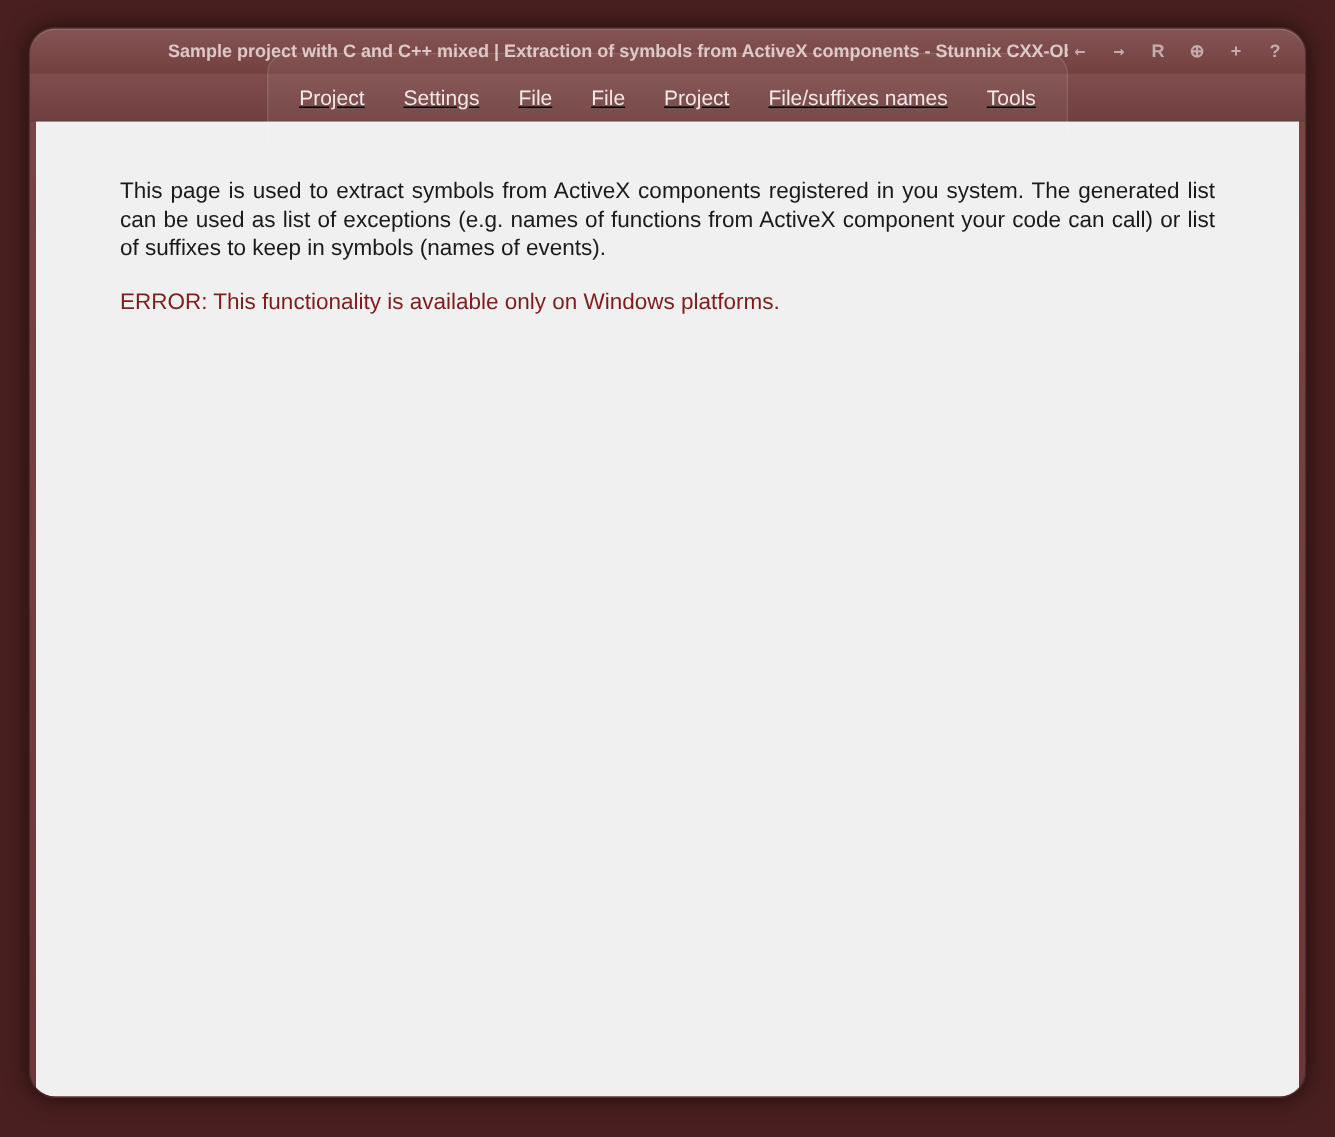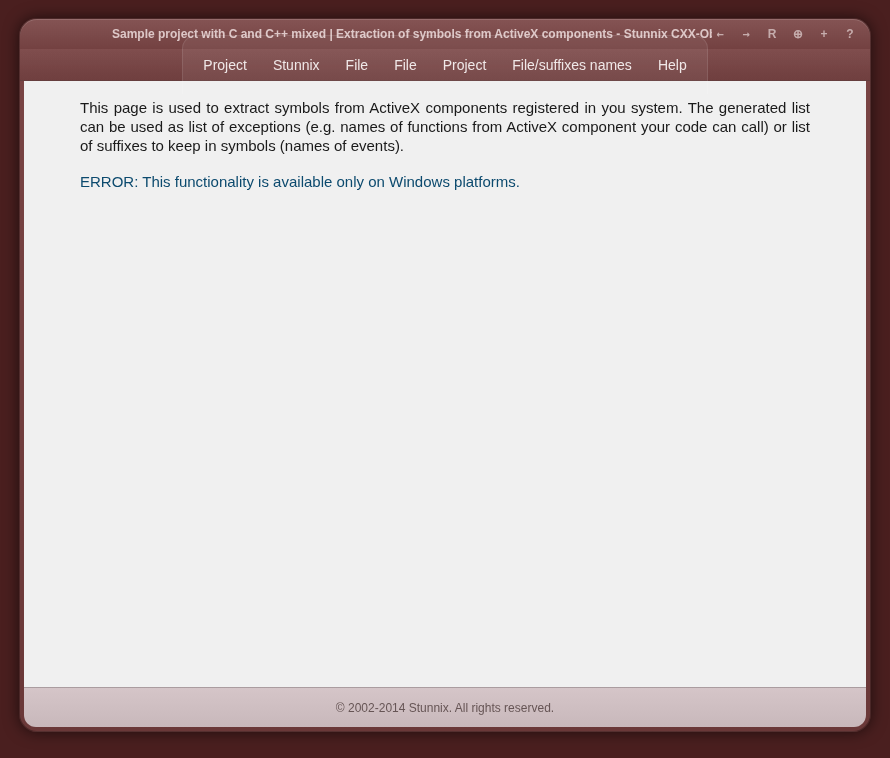--- a/index.html
+++ b/index.html
@@ -81,48 +81,49 @@
     }
     
     .menubar-inner {
       background: rgba(255,255,255,0.06);
       border-radius: 14px 14px 0 0;
       padding: 21px 20px;
       display: flex;
       gap: 26px;
       border: 1px solid rgba(255,255,255,0.1);
       border-bottom: none;
+      text-decoration: underline;
     }
     
     .menu-item {
       color: #f0e8e8;
       font-size: 14px;
       cursor: pointer;
       white-space: nowrap;
     }
     
     .content {
       flex: 1;
       background: #f0f0f0;
       margin: 0 4px;
       overflow: auto;
-      padding: 18px 56px;
+      padding: 38px 56px;
     }
     
     .description {
       font-size: 15px;
       color: #1a1a1a;
       line-height: 1.25;
       text-align: justify;
       margin-bottom: 18px;
     }
     
     .error-text {
       font-size: 15px;
-      color: #0c4a6e;
+      color: #7f1d1d;
       line-height: 1.25;
     }
     
     .footer {
       height: 40px;
       display: flex;
       align-items: center;
       justify-content: center;
       background: linear-gradient(to bottom, #d5c5c8 0%, #c8b8bb 100%);
       border-top: 1px solid rgba(0,0,0,0.15);
@@ -152,31 +153,28 @@
       <span class="title-icon">R</span>
       <span class="title-icon">⊕</span>
       <span class="title-icon">+</span>
       <span class="title-icon">?</span>
     </div>
   </div>
 
   <div class="menubar">
     <div class="menubar-inner">
       <span class="menu-item">Project</span>
-      <span class="menu-item">Stunnix</span>
+      <span class="menu-item">Settings</span>
       <span class="menu-item">File</span>
       <span class="menu-item">File</span>
       <span class="menu-item">Project</span>
       <span class="menu-item">File/suffixes names</span>
-      <span class="menu-item">Help</span>
+      <span class="menu-item">Tools</span>
     </div>
   </div>
 
   <div class="content">
     <p class="description">This page is used to extract symbols from ActiveX components registered in you system. The generated list can be used as list of exceptions (e.g. names of functions from ActiveX component your code can call) or list of suffixes to keep in symbols (names of events).</p>
     <p class="error-text">ERROR: This functionality is available only on Windows platforms.</p>
   </div>
 
-  <div class="footer">
-    <span class="footer-text">© 2002-2014 Stunnix. All rights reserved.</span>
-  </div>
 
 </div>
 
 </body></html>

